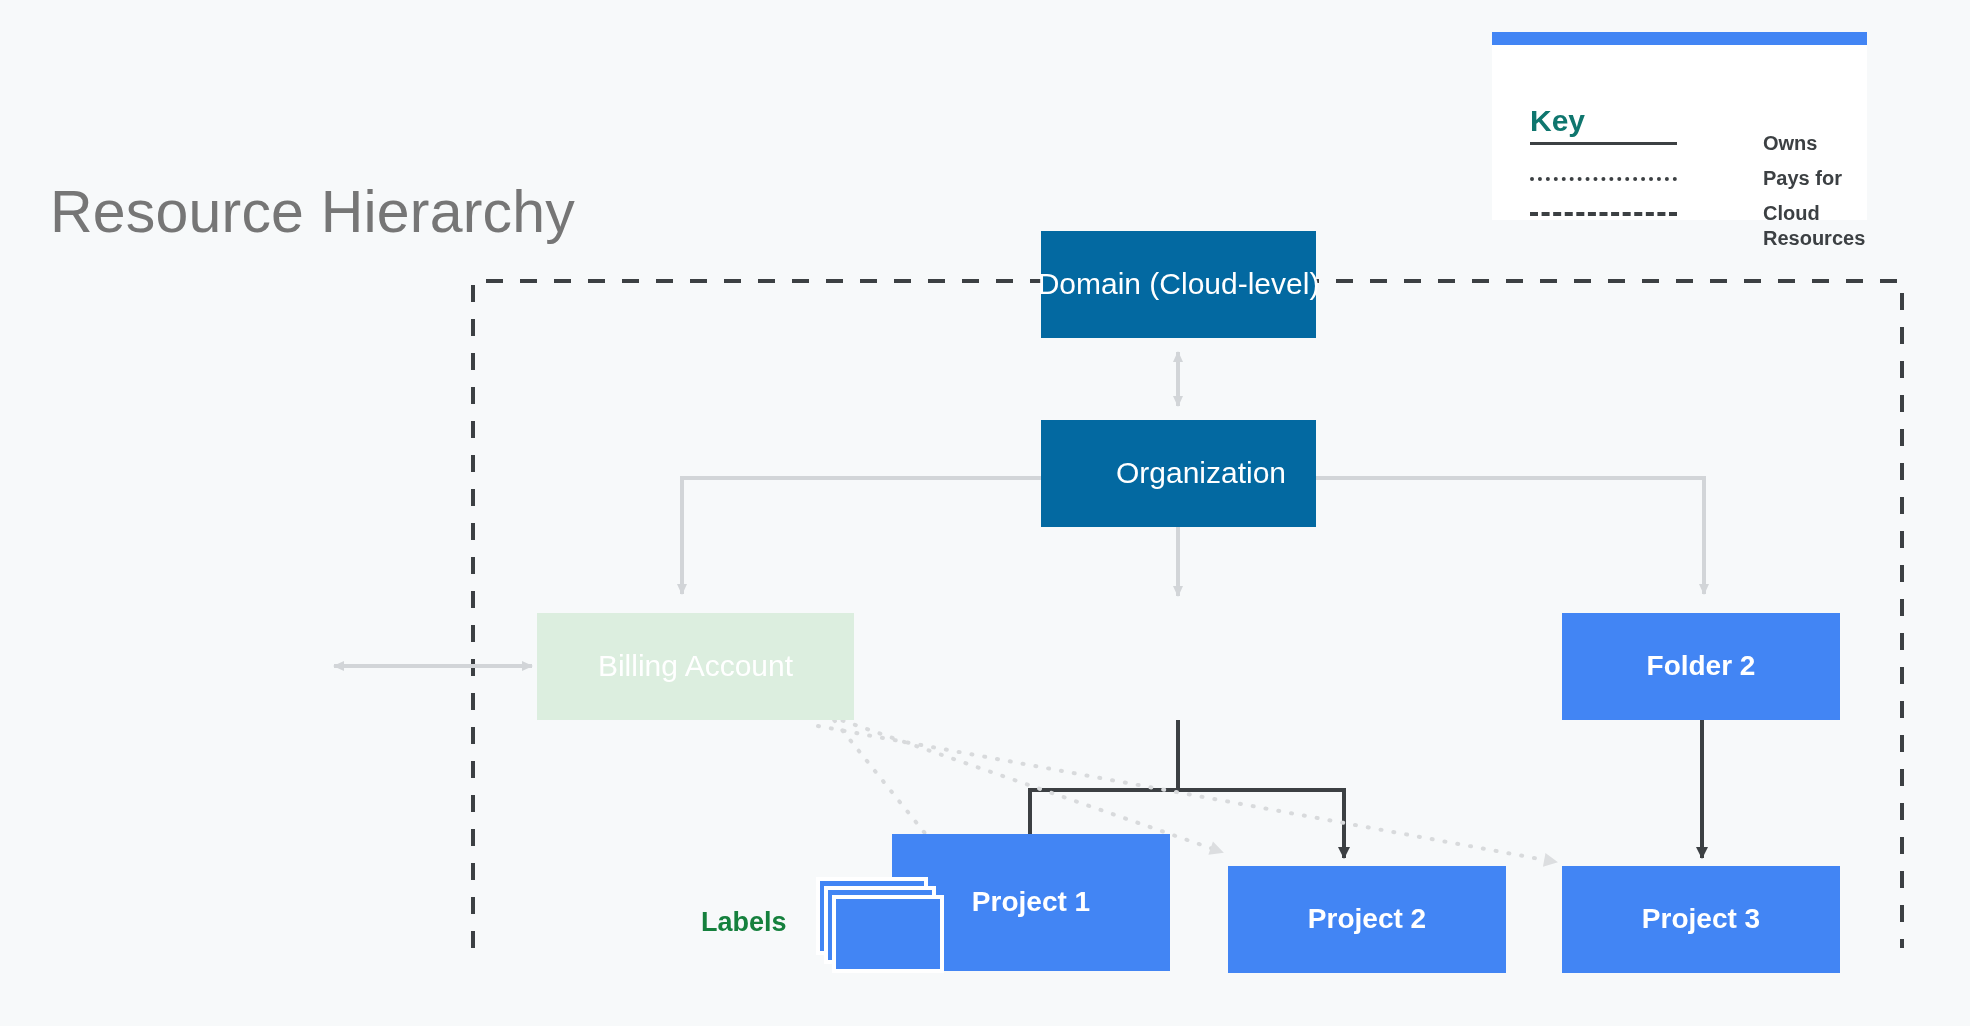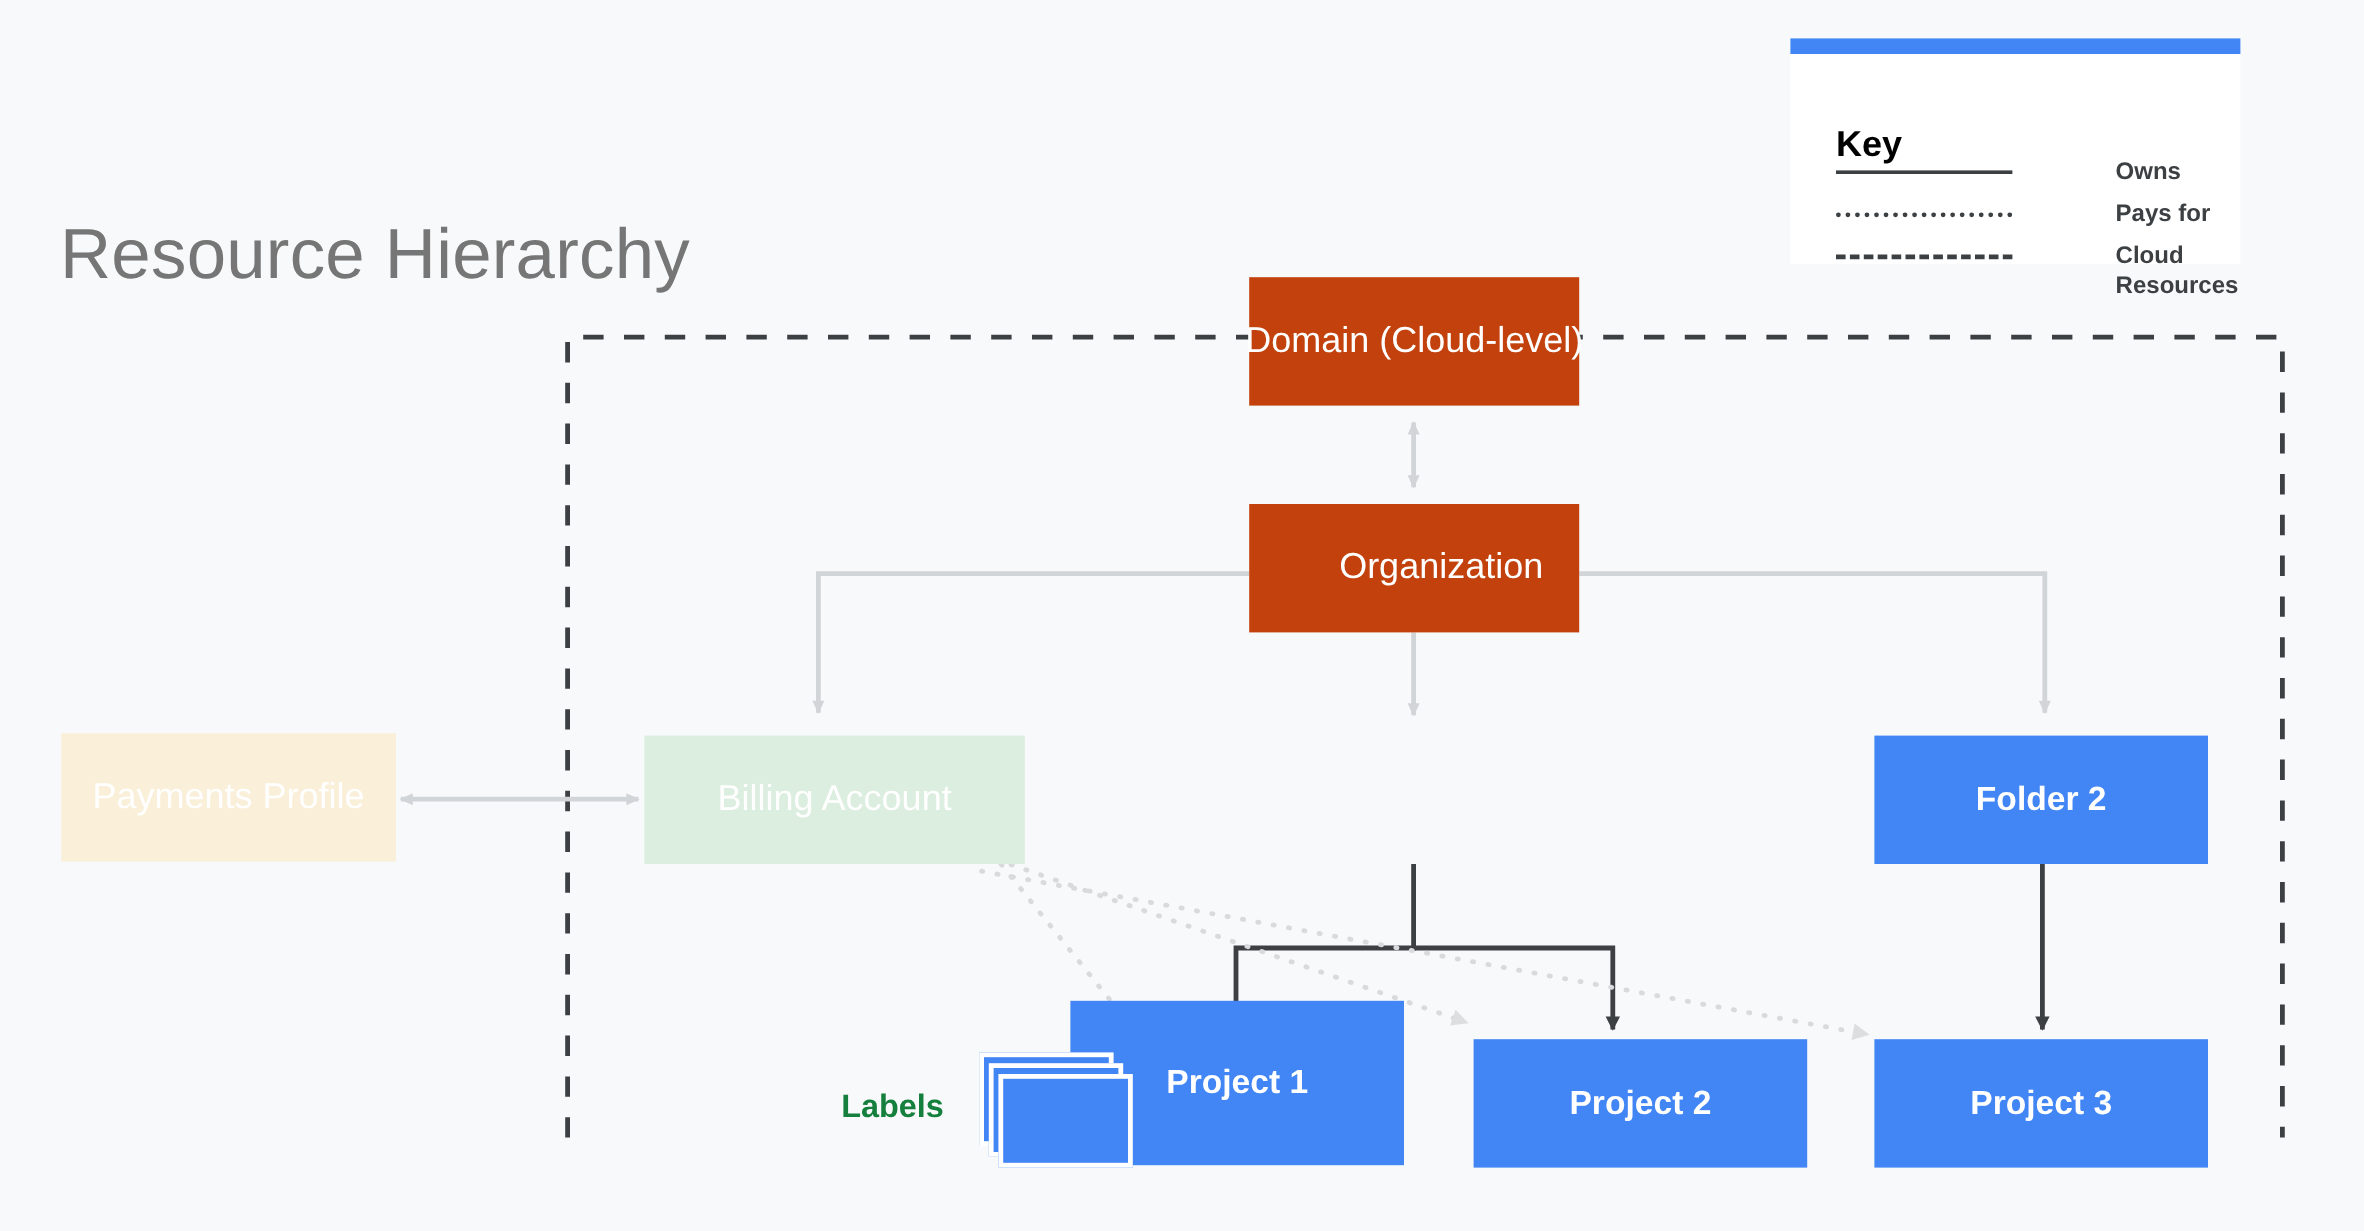--- a/index.html
+++ b/index.html
@@ -35,21 +35,21 @@
     align-items: center;
     justify-content: center;
     text-align: center;
     line-height: 1.15;
   }
   .node-label {
     display: block;
     white-space: nowrap;
   }
   .node-pink {
-    background: #c2410c;
+    background: #0369a1;
   }
   .node-pink .node-label {
     color: #FFFFFF;
     font-size: 30px;
     font-weight: 400;
   }
   .node-cream {
     background: #FAEFD8;
   }
   .node-cream .node-label {
@@ -119,21 +119,21 @@
     width: 375px;
     height: 13px;
     background: #4285F4;
   }
   #key-heading {
     position: absolute;
     left: 38px;
     top: 72px;
     font-size: 30px;
     font-weight: 700;
-    color: #000000;
+    color: #0f766e;
     white-space: nowrap;
   }
   .key-row {
     position: absolute;
     left: 0;
     width: 375px;
     height: 34px;
   }
   .key-sample {
     position: absolute;
@@ -205,23 +205,20 @@
   <div id="page-title">Resource Hierarchy</div>
 
   <div class="node node-pink" style="left:1041px; top:231px; width:275px; height:107px;">
     <span class="node-label">Domain (Cloud-level)</span>
   </div>
 
   <div class="node node-pink" style="left:1041px; top:420px; width:275px; height:107px;padding-left:45px;">
     <span class="node-label">Organization</span>
   </div>
 
-  <div class="node node-cream" style="left:51px; top:611px; width:279px; height:107px;">
-    <span class="node-label">Payments Profile</span>
-  </div>
 
   <div class="node node-green" style="left:537px; top:613px; width:317px; height:107px;">
     <span class="node-label">Billing Account</span>
   </div>
 
 
   <div class="node node-blue" style="left:1562px; top:613px; width:278px; height:107px;">
     <span class="node-label">Folder 2</span>
   </div>
 

